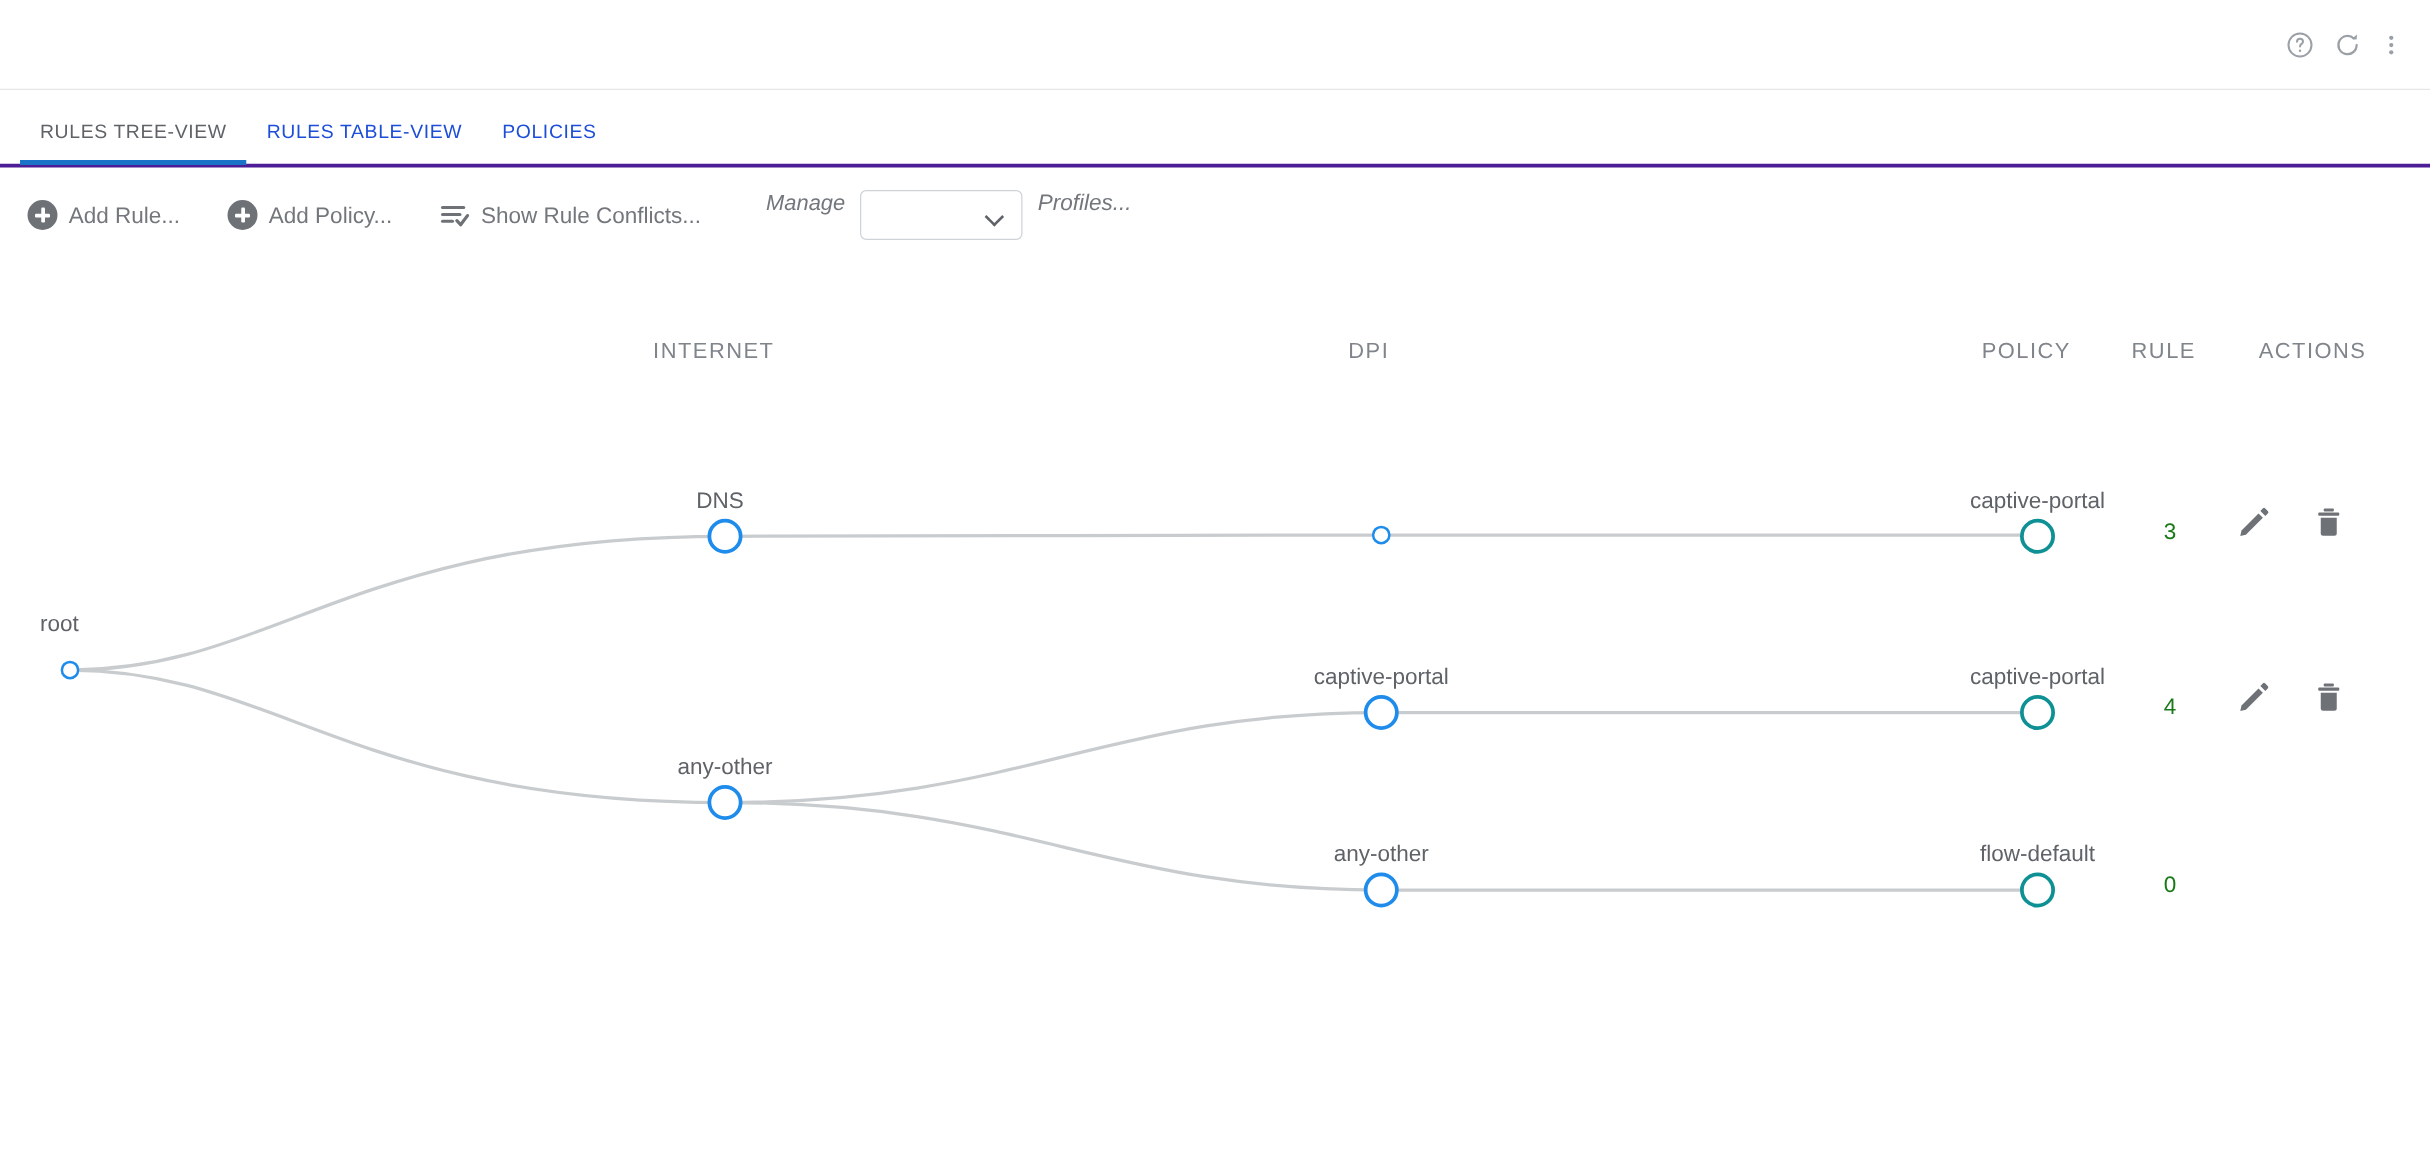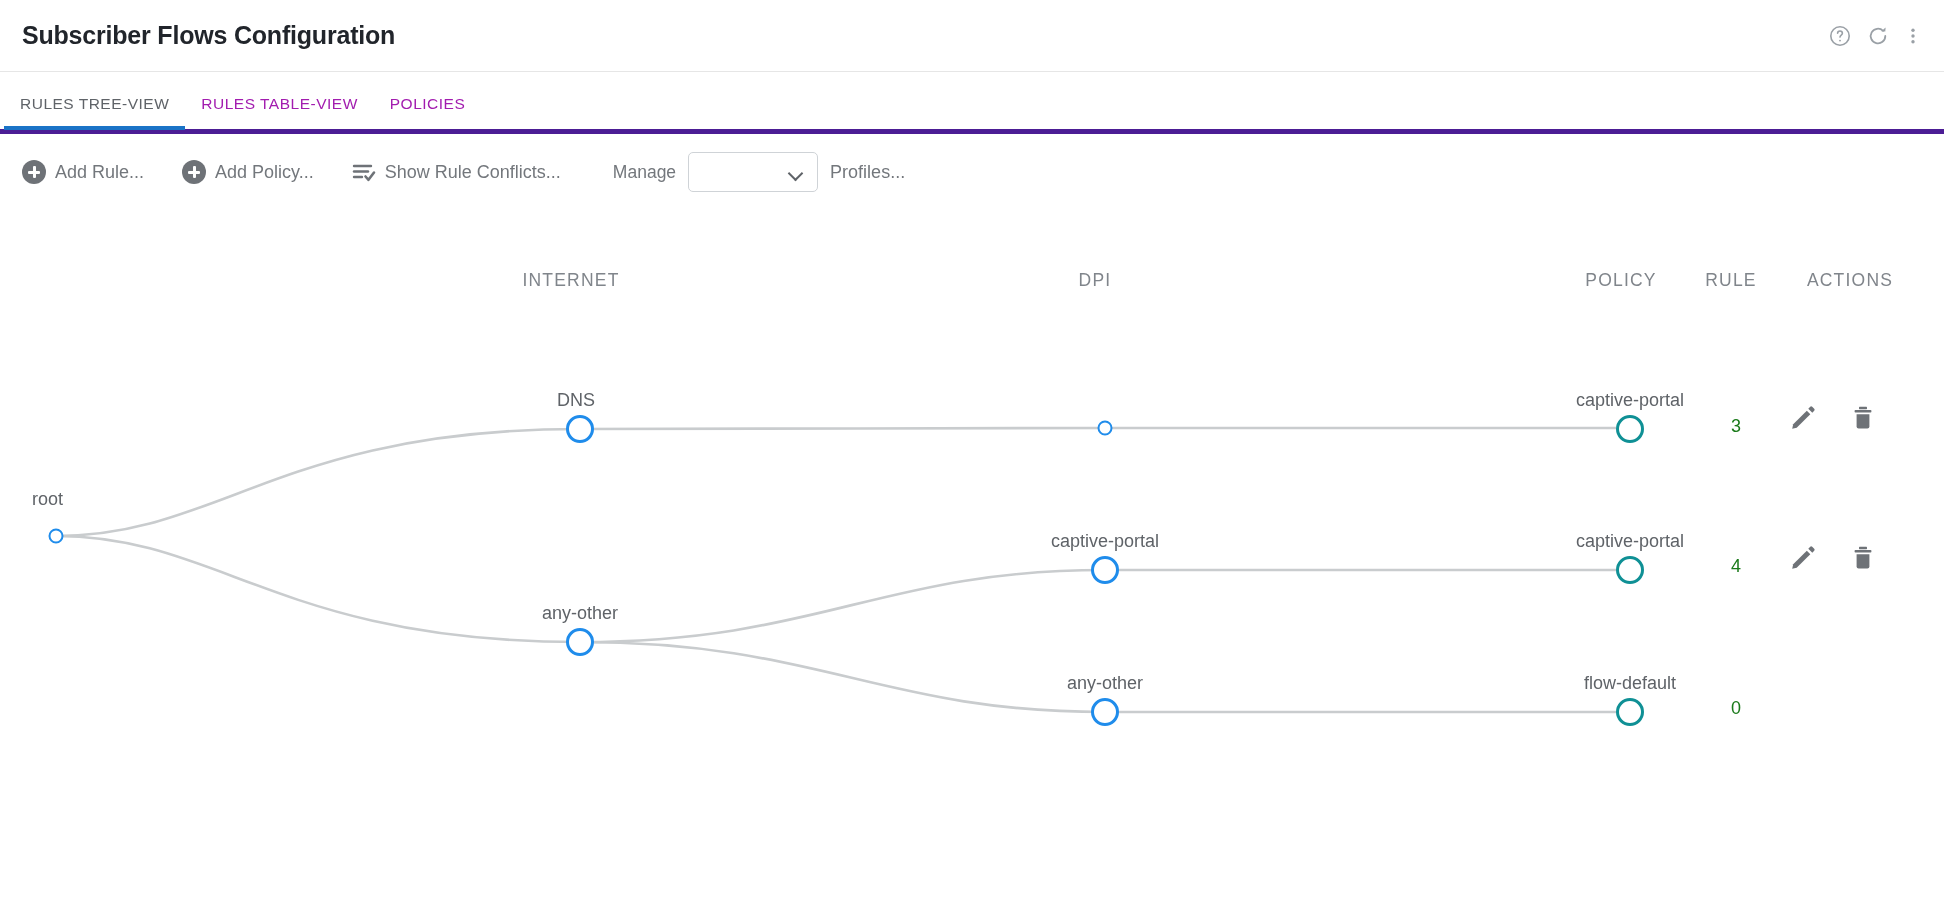--- a/index.html
+++ b/index.html
@@ -37,27 +37,27 @@
   }
   .hicon { width: 24px; height: 24px; color: #9aa0a6; display: block; cursor: pointer; }
   .hicon svg { display: block; }
 
   
   .tabs {
     position: relative;
     height: 62px;
     display: flex;
     align-items: flex-end;
-    padding-left: 4px;
-    border-bottom: 5px solid #4c1d95;
+    padding-left: 16px;
+    border-bottom: 3px solid #4c1d95;
   }
   .tab {
     font-size: 15.5px;
     letter-spacing: 0.5px;
-    color: #a21caf;
+    color: #1d4ed8;
     padding: 0 16px 16px 16px;
     cursor: pointer;
     position: relative;
     white-space: nowrap;
   }
   .tab.active { color: #5f6368; }
   .tab.active::after {
     content: "";
     position: absolute;
     left: 0; right: 0; bottom: -1px;
@@ -97,23 +97,23 @@
     border-radius: 1px;
   }
   .plus-icon::before { left: 6px; right: 6px; top: 10.5px; height: 3px; }
   .plus-icon::after  { top: 6px; bottom: 6px; left: 10.5px; width: 3px; }
 
   .conflicts-icon { width: 24px; height: 22px; flex: none; color: #6e7277; }
   .conflicts-icon svg { display: block; }
 
   .manage-group {
     display: flex;
-    align-items: center;
     gap: 12px;
     margin-left: 14px;
+    font-style: italic;
   }
   .manage-label { font-size: 17.5px; color: #73777c; }
   .profiles-label { font-size: 18px; color: #73777c; }
   .select-box {
     width: 130px;
     height: 40px;
     border: 1px solid #cfd3d7;
     border-radius: 5px;
     background: #fff;
     position: relative;
@@ -188,21 +188,20 @@
     color: #6e7277;
     cursor: pointer;
     width: 26px; height: 26px;
   }
   .act-icon svg { display: block; }
 </style>
 </head>
 <body>
 
 <div class="header">
-  <div class="page-title">Subscriber Flows Configuration</div>
   <div class="header-actions">
     <span class="hicon">
       <svg viewBox="0 0 24 24" width="24" height="24" fill="none" stroke="currentColor" stroke-width="1.6">
         <circle cx="12" cy="12" r="9.2"></circle>
         <path d="M9.6 9.3c0-1.3 1.1-2.3 2.4-2.3s2.4 1 2.4 2.3c0 1.9-2.4 1.7-2.4 3.8" stroke-linecap="round"></path>
         <circle cx="12" cy="16.6" r="0.95" fill="currentColor" stroke="none"></circle>
       </svg>
     </span>
     <span class="hicon">
       <svg viewBox="0 0 24 24" width="24" height="24" fill="none" stroke="currentColor" stroke-width="1.8">

